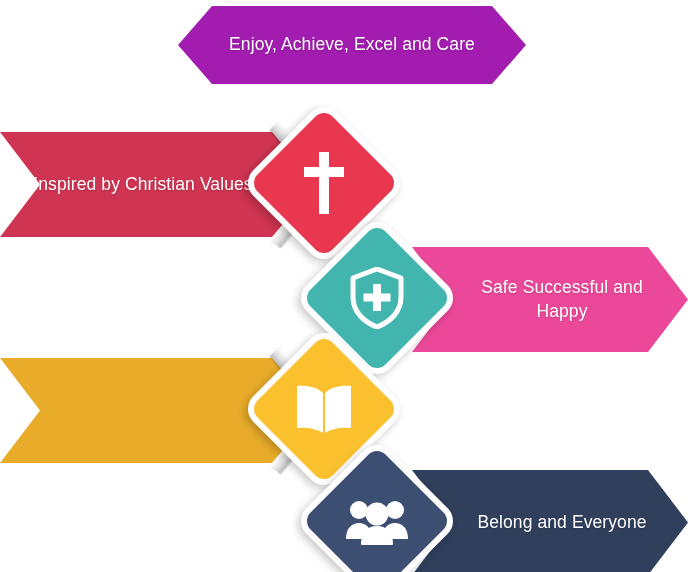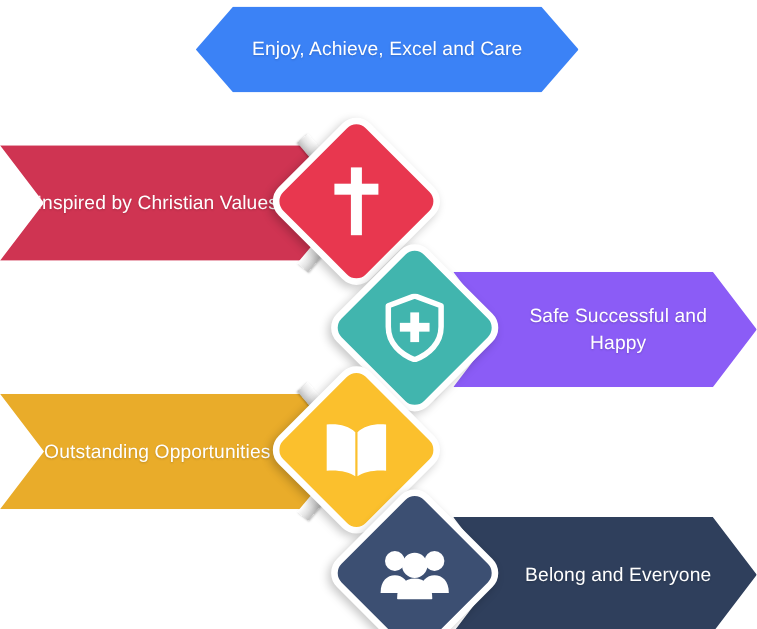--- a/index.html
+++ b/index.html
@@ -133,21 +133,21 @@
   #row-inclusive{ top: 462px; }
 
   .row .banner { top: 8px; }
   .row .diamond-wrap { top: 0; }
 </style>
 </head>
 <body>
 
 <div id="infographic">
 
-  <div class="banner banner-top" style="background: #3b82f6;">
+  <div class="banner banner-top" style="background: #a21caf;">
     <div class="label">Enjoy, Achieve, Excel and Care</div>
   </div>
 
   <div class="row" id="row-values">
 
     <div class="banner banner-left" id="band-values" style="background: rgb(207, 52, 82);">
       <div class="label">Inspired by Christian Values</div>
     </div>
 
     <div class="fold" style="left:269px; top:8px; transform:rotate(50deg);"></div>
@@ -159,21 +159,21 @@
         <svg width="48" height="62" viewBox="0 0 48 62" aria-hidden="true">
           <rect x="19" y="0" width="10" height="62" fill="#ffffff"></rect>
           <rect x="4" y="15" width="40" height="10" fill="#ffffff"></rect>
         </svg>
       </div>
     </div>
   </div>
 
   <div class="row" id="row-safe">
 
-    <div class="banner banner-right" id="band-safe" style="background: #8b5cf6;">
+    <div class="banner banner-right" id="band-safe" style="background: #ec4899;">
       <div class="label">Safe Successful and Happy</div>
     </div>
 
     <div class="fold" style="left:383px; top:8px; transform:rotate(50deg);"></div>
     <div class="fold" style="left:383px; top:100px; transform:rotate(-50deg);"></div>
 
     <div class="diamond-wrap" style="left:318px;">
       <div class="diamond" id="dia-safe" style="background: rgb(65, 181, 174);"></div>
       <div class="diamond-icon">
         <svg width="56" height="62" viewBox="0 0 56 62" aria-hidden="true">
@@ -182,21 +182,20 @@
           <rect x="14.5" y="26.5" width="27" height="8" fill="#ffffff"></rect>
         </svg>
       </div>
     </div>
   </div>
 
   <div class="row" id="row-learning">
 
     <div class="banner banner-left" id="band-learning" style="background: rgb(233, 172, 42);">
       <div class="label">
-        <div>Outstanding Opportunities</div>
       </div>
     </div>
 
     <div class="fold" style="left:269px; top:8px; transform:rotate(50deg);"></div>
     <div class="fold" style="left:269px; top:100px; transform:rotate(-50deg);"></div>
 
     <div class="diamond-wrap" style="left:265px;">
       <div class="diamond" id="dia-learning" style="background: rgb(251, 192, 45);"></div>
       <div class="diamond-icon">
         <svg width="62" height="52" viewBox="0 0 62 52" aria-hidden="true">

